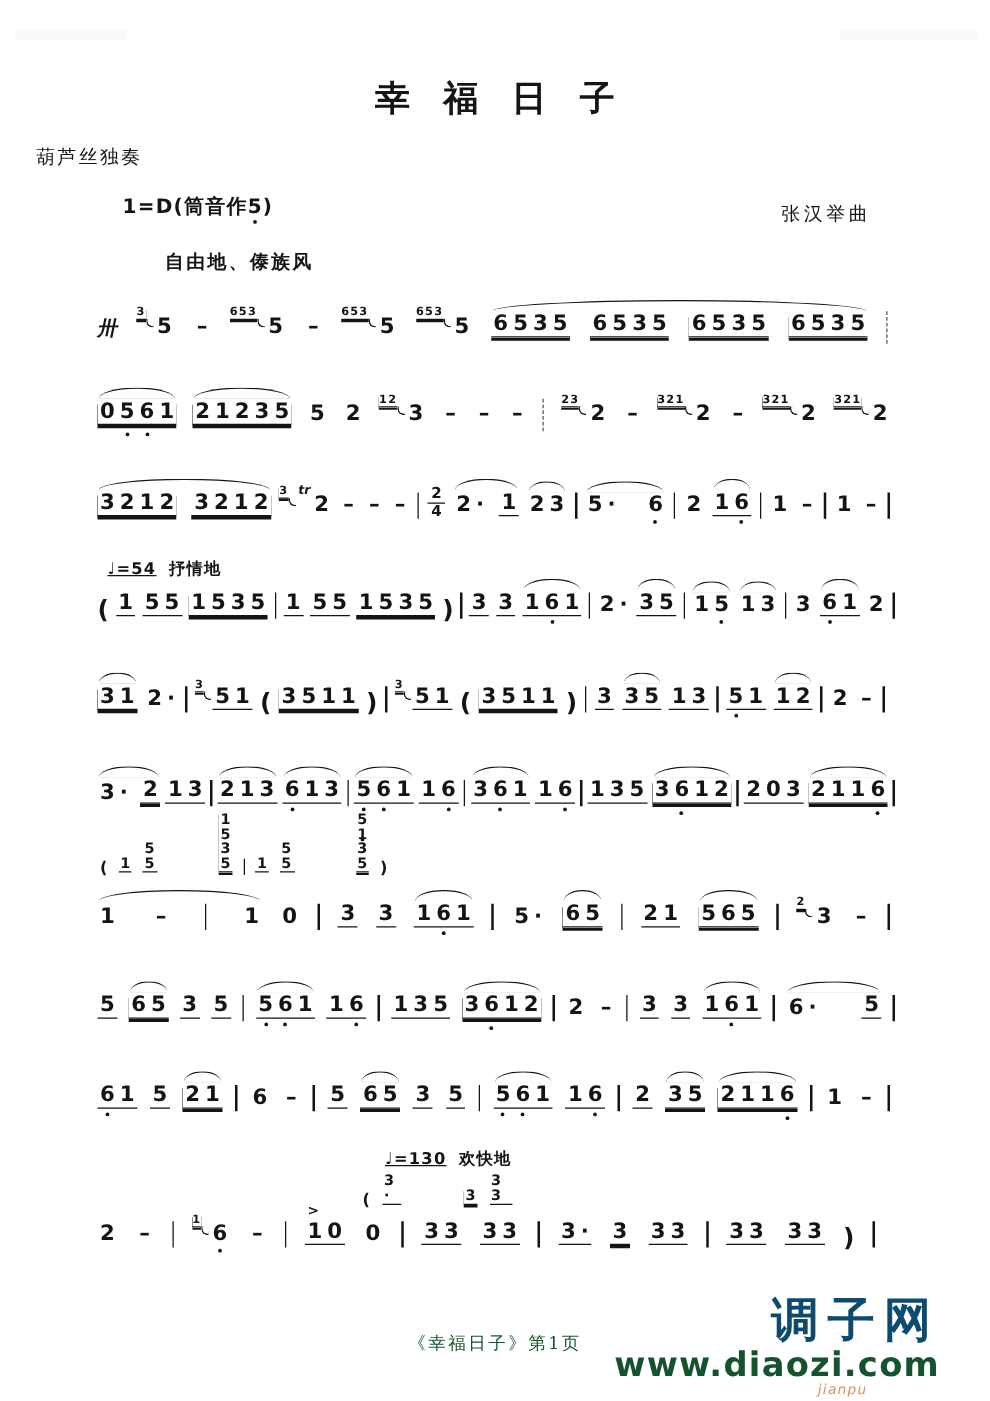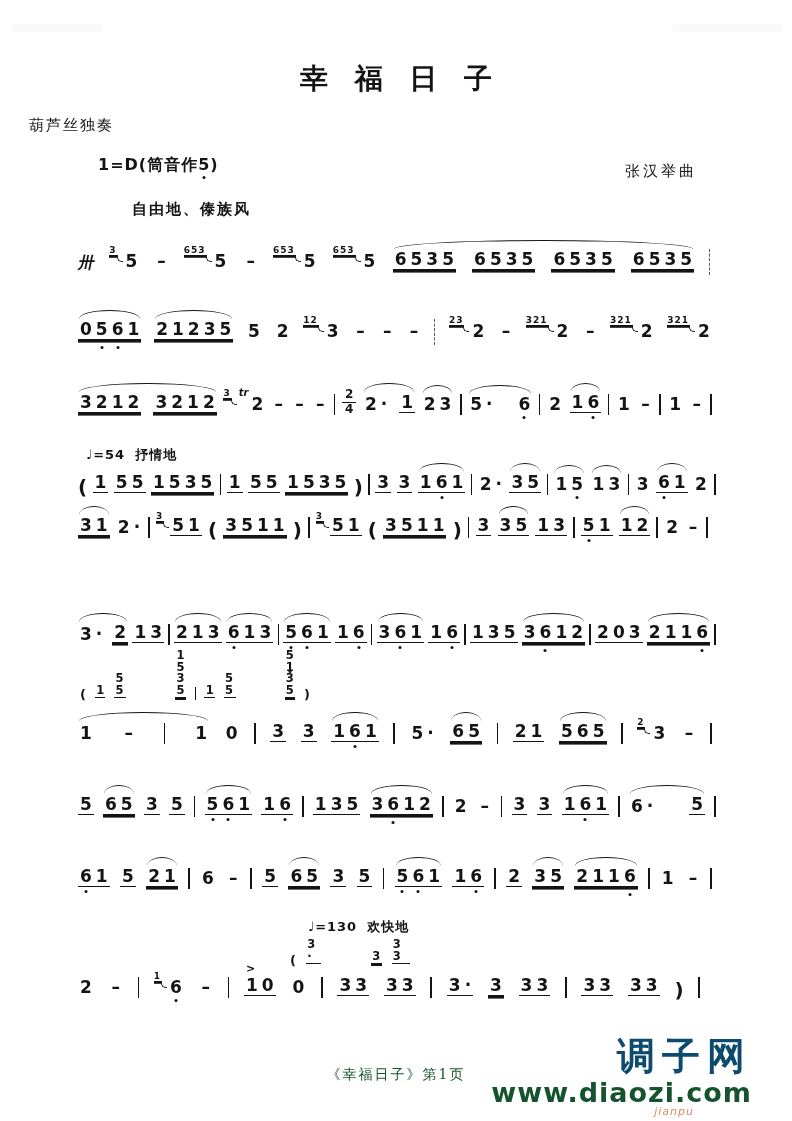--- a/index.html
+++ b/index.html
@@ -14,21 +14,21 @@
             font-size:15px;letter-spacing:2px;padding-left:29px;}
   .keyrow{position:absolute;top:155px;left:98px;font-size:16px;font-weight:bold;letter-spacing:1px;}
   .keynote{position:relative;display:inline-block;}
   .keynote .kdot{position:absolute;left:50%;transform:translateX(-50%);bottom:-5px;
                  width:3px;height:3px;border-radius:50%;background:#141414;}
   .composer{position:absolute;top:162px;right:95px;font-size:15px;letter-spacing:3px;text-align:center;}
   .expression{position:absolute;top:200px;left:96px;font-size:15px;font-weight:bold;letter-spacing:2px;margin-left:36px;}
 
   
   .tempo{position:absolute;font-size:13px;font-weight:bold;letter-spacing:1px;}
-  .tempo .bpm{font-family:"DejaVu Sans",sans-serif;margin-right:10px;}
+  .tempo .bpm{font-family:"DejaVu Sans",sans-serif;margin-right:10px;text-decoration:underline;}
 
   
   .mline{position:absolute;display:flex;align-items:flex-end;justify-content:space-between;
          height:38px;}
   .mline.start{justify-content:flex-start;}
   .tok{display:inline-flex;align-items:flex-end;position:relative;padding-bottom:8px;}
   .numwrap{position:relative;display:inline-block;line-height:1;font-size:17px;}
   .numwrap.u1{border-bottom:1.6px solid #141414;padding-bottom:1px;}
   .numwrap.u2{border-bottom:1.6px solid #141414;box-shadow:0 2.6px 0 #141414;padding-bottom:1px;}
   .dg{position:relative;display:inline-block;font-weight:bold;font-style:normal;padding:0 2px;}
@@ -323,21 +323,21 @@
           <span class="numwrap u0"><b class="dg">3</b></span>
         </span>
         <span class="tok">
           <span class="numwrap u1"><span class="arc"></span><b class="dg">6<i class="ldot"></i></b><b class="dg">1</b></span>
         </span>
         <span class="tok">
           <span class="numwrap u0"><b class="dg">2</b></span>
         </span>
         <span class="bar"></span>
       </div>
-      <div class="mline" style="top: 506px; left: 78px; width: 630px;">
+      <div class="mline" style="top: 538px; left: 78px; width: 630px;">
         <span class="tok">
           <span class="numwrap u2"><span class="arc"></span><b class="dg">3</b><b class="dg">1</b></span>
         </span>
         <span class="tok">
           <span class="numwrap u0"><b class="dg">2</b><b class="dg">·</b></span>
         </span>
         <span class="bar"></span>
         <span class="tok">
           <span class="grace">
             <span class="gnum">3</span>

